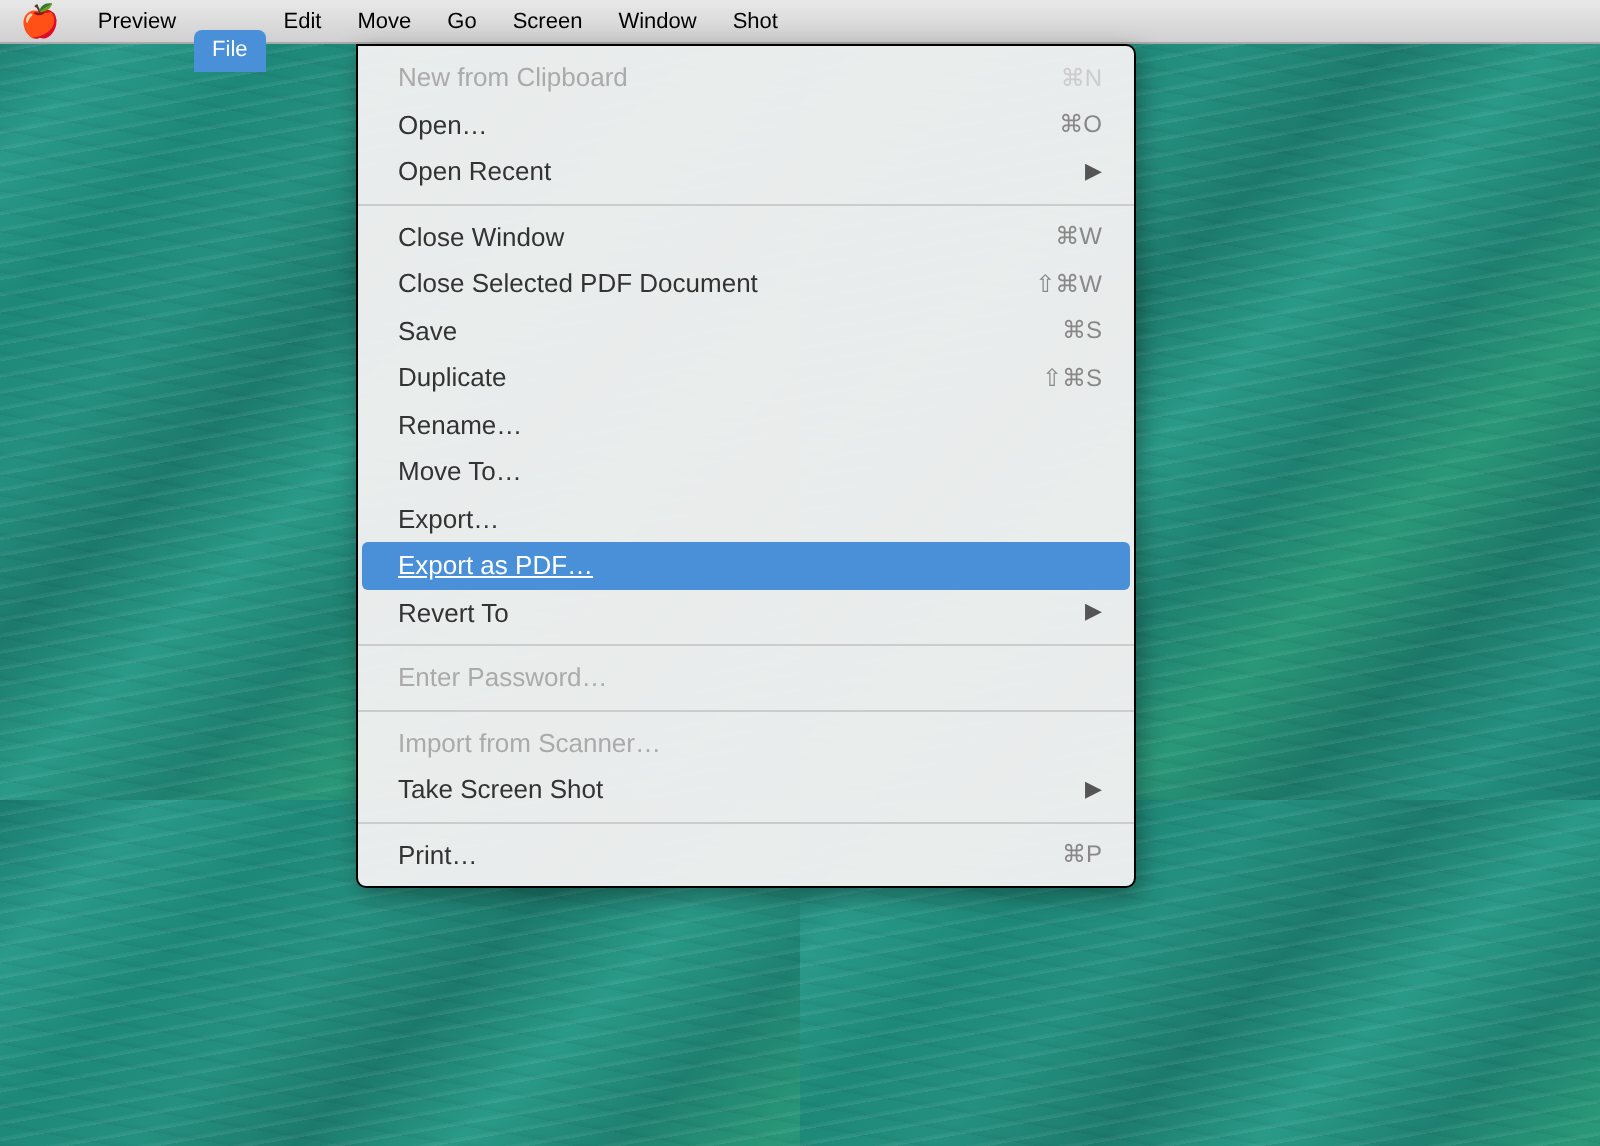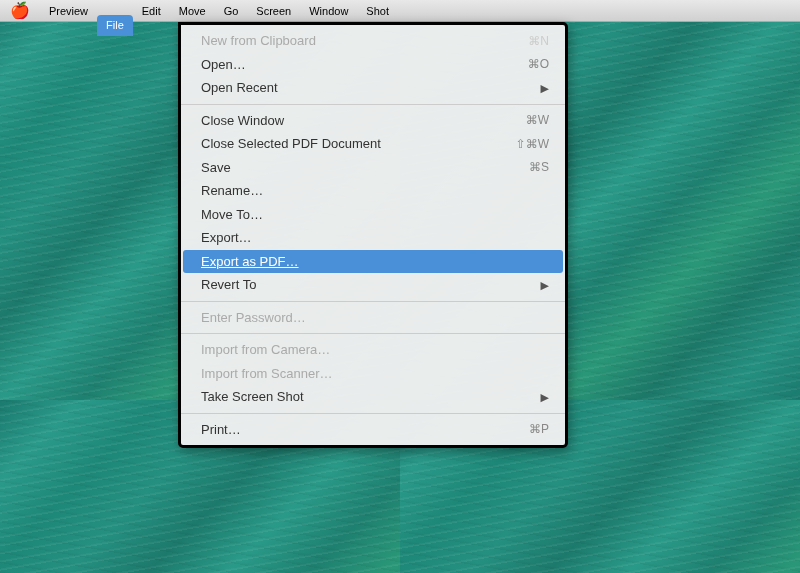--- a/index.html
+++ b/index.html
@@ -79,21 +79,21 @@
       border-radius: 4px 4px 0 0;
       margin-top: 29px;
     }
 
     
     .dropdown {
       position: absolute;
       top: 22px;
       left: 178px;
       background: rgba(240, 240, 240, 0.97);
-      border: 3px solid #000000;
+      border: 1px solid #000000;
       border-radius: 0 5px 5px 5px;
       box-shadow: 2px 4px 12px rgba(0,0,0,0.35);
       min-width: 390px;
       z-index: 200;
       padding: 4px 0;
     }
 
     .menu-item {
       display: flex;
       align-items: center;
@@ -181,20 +181,24 @@
   </div>
   <div class="menu-item">
     <span>Close Selected PDF Document</span>
     <span class="shortcut">⇧⌘W</span>
   </div>
   <div class="menu-item">
     <span>Save</span>
     <span class="shortcut">⌘S</span>
   </div>
   <div class="menu-item">
+    <span>Duplicate</span>
+    <span class="shortcut">⇧⌘S</span>
+  </div>
+  <div class="menu-item">
     <span>Rename…</span>
   </div>
   <div class="menu-item">
     <span>Move To…</span>
   </div>
   <div class="menu-item">
     <span>Export…</span>
   </div>
   <div class="menu-item highlighted">
     <span>Export as PDF…</span>
@@ -206,23 +210,20 @@
 
   <div class="menu-separator"></div>
 
   <div class="menu-item disabled">
     <span>Enter Password…</span>
   </div>
 
   <div class="menu-separator"></div>
 
   <div class="menu-item disabled">
-    <span>Import from Camera…</span>
-  </div>
-  <div class="menu-item disabled">
     <span>Import from Scanner…</span>
   </div>
   <div class="menu-item">
     <span>Take Screen Shot</span>
     <span class="arrow">▶</span>
   </div>
 
   <div class="menu-separator"></div>
 
   <div class="menu-item">

